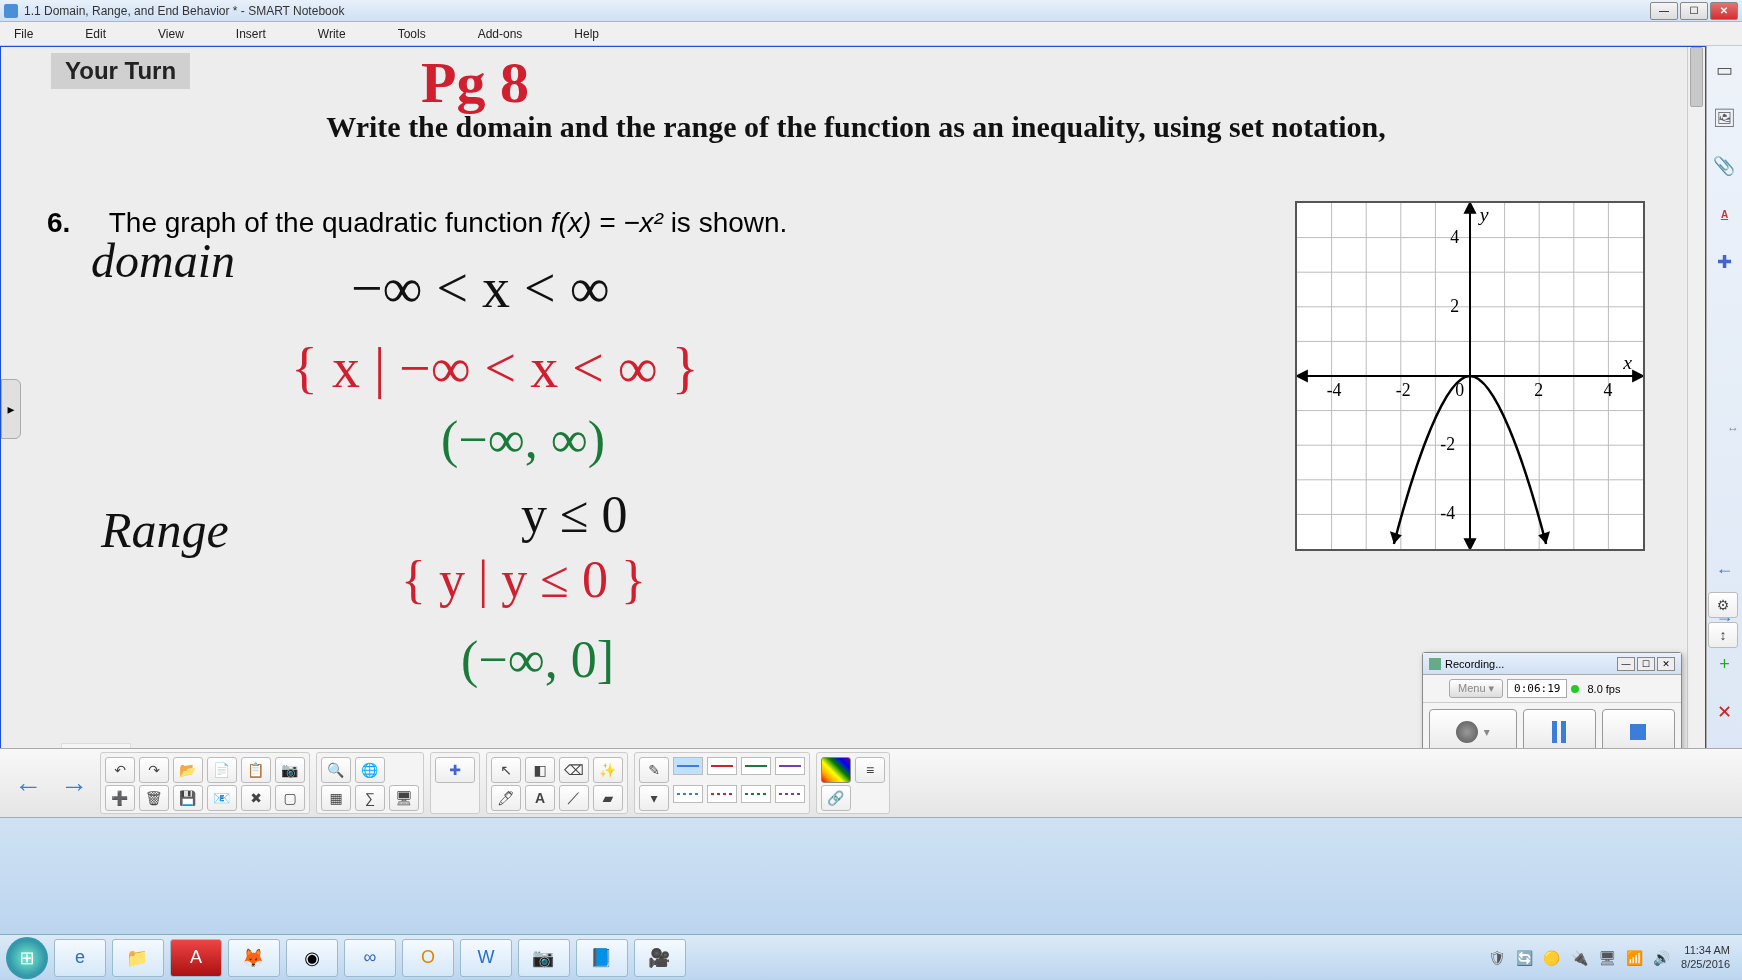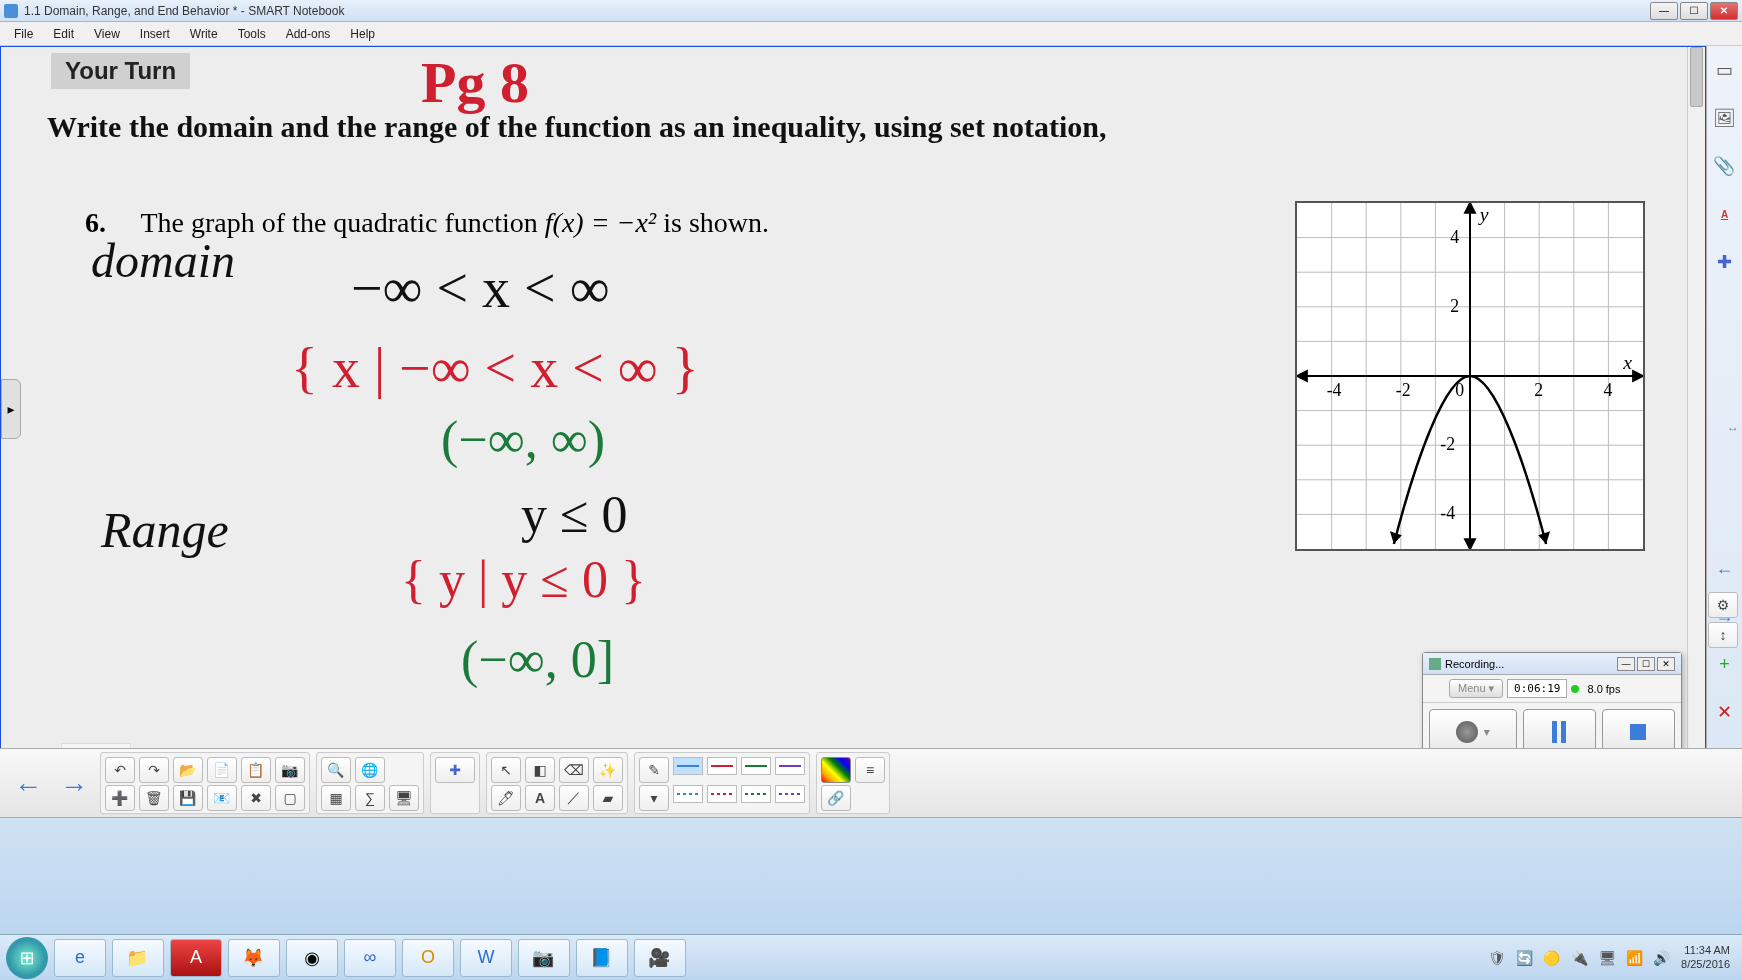--- a/index.html
+++ b/index.html
@@ -7,21 +7,21 @@
 
 
 .titlebar { height: 22px; background: linear-gradient(#e8f0fa, #d0e0f5); display: flex; align-items: center; padding: 0 4px; border-bottom: 1px solid #a0b8d8; }
 .titlebar .icon-app { width: 14px; height: 14px; background: #4a90d9; margin-right: 6px; border-radius: 2px; }
 .titlebar .title { flex: 1; color: #333; font-size: 12px; }
 .win-controls { display: flex; gap: 2px; margin-left: auto; }
 .win-btn { width: 28px; height: 18px; border: 1px solid #888; background: linear-gradient(#f5f5f5,#ddd); display: flex; align-items: center; justify-content: center; font-size: 10px; border-radius: 2px; cursor: pointer; }
 .win-btn.close { background: linear-gradient(#e57373,#d32f2f); color: #fff; font-weight: bold; }
 
 
-.menubar { height: 24px; background: #f0f0f0; display: flex; align-items: center; padding: 0 4px; border-bottom: 1px solid #ccc; }
+.menubar { height: 24px; background: #f0f0f0; display: flex; align-items: center; padding: 0 4px; border-bottom: 1px solid #ccc; gap: 32px; }
 .menubar .menu-item { padding: 3px 10px; color: #222; cursor: pointer; }
 
 
 .workspace { position: absolute; top: 46px; left: 0; right: 36px; bottom: 208px; background: #4c1d95; border: 1px solid #1d4ed8; overflow: hidden; }
 .canvas { width: 100%; height: 100%; position: relative; background: #ededed; }
 .side-handle { position: absolute; left: 0; top: 50%; width: 20px; height: 60px; background: #e0e0e0; border: 1px solid #aaa; border-radius: 0 6px 6px 0; transform: translateY(-30px); display: flex; align-items: center; justify-content: center; font-size: 14px; }
 .scrollbar-v { position: absolute; right: 0; top: 0; bottom: 0; width: 18px; background: #f0f0f0; border-left: 1px solid #ccc; }
 .scrollbar-v .thumb { position: absolute; top: 0; left: 2px; right: 2px; height: 60px; background: #c8c8c8; border: 1px solid #aaa; border-radius: 2px; }
 
 
@@ -69,22 +69,22 @@
 .taskbar .tb-item { width: 52px; height: 38px; margin-left: 6px; border: 1px solid #9bc; background: linear-gradient(#f5faff,#d5e8f8); border-radius: 3px; display:flex; align-items:center; justify-content:center; font-size: 18px; cursor:pointer; }
 .taskbar .tray { margin-left: auto; display: flex; align-items: center; gap: 10px; padding-right: 6px; }
 .taskbar .tray .tray-icon { font-size: 14px; color:#555; }
 .taskbar .clock { text-align: right; font-size: 11px; line-height: 1.2; color: #333; }
 
 
 .spacer-strip { position:absolute; left:0; right:0; bottom:46px; height:116px; background: linear-gradient(#cfe2f3,#bcd5ef); }
 
 
 .doc-header { position:absolute; left:50px; top:6px; background:#d0d0d0; padding:4px 14px; font-weight:bold; font-size:24px; color:#222; }
-.doc-body { position:absolute; left:46px; top:60px; right:40px; font-family:"Times New Roman",serif; font-size:30px; font-weight:bold; color:#111; line-height:1.35; }
-.doc-q { position:absolute; left:46px; top:160px; font-family:Liberation Serif, serif; font-size:28px;margin-left:38px; }
+.doc-body { position:absolute; left:46px; top:60px; right:40px; font-family:"Times New Roman",serif; font-size:30px; font-weight:bold; color:#111; line-height:1.35;text-align:center; }
+.doc-q { position:absolute; left:46px; top:160px; font-family:Liberation Sans, sans-serif; font-size:28px; }
 .doc-q b { font-weight:bold; }
 .doc-q .fx { font-style: italic; }
 
 
 .graph-box { position:absolute; right:60px; top:154px; width:350px; height:350px; background:#fff; border:2px solid #555; }
 
 
 .expander { position:absolute; right:2px; top:50%; width:14px; height:36px; display:flex; align-items:center; justify-content:center; color:#888; }
 
 svg text { font-family: "Times New Roman", serif; }

